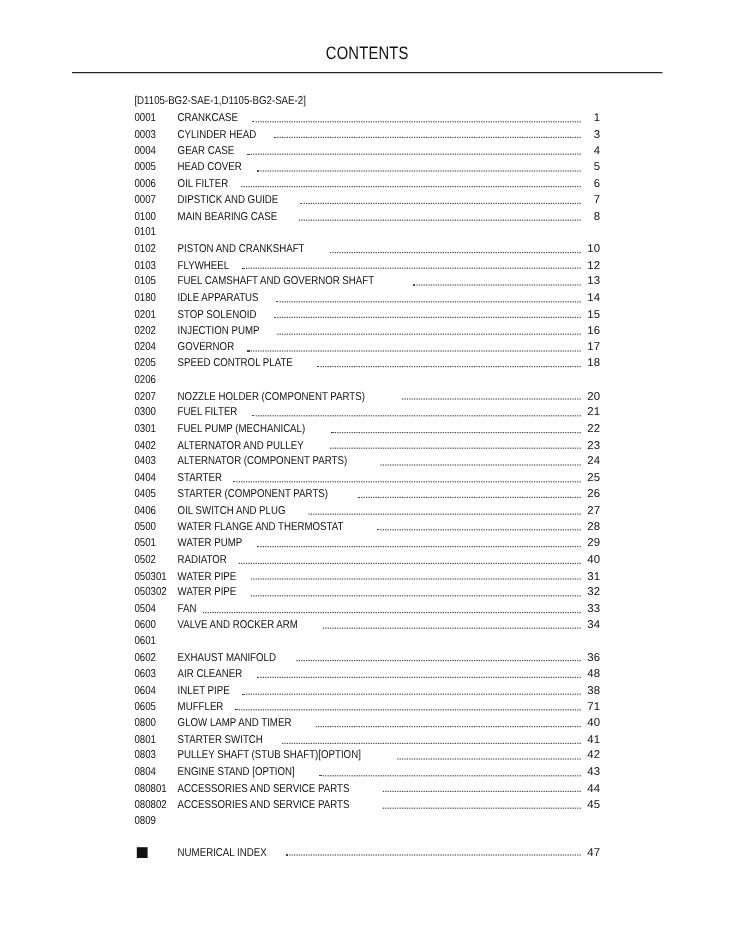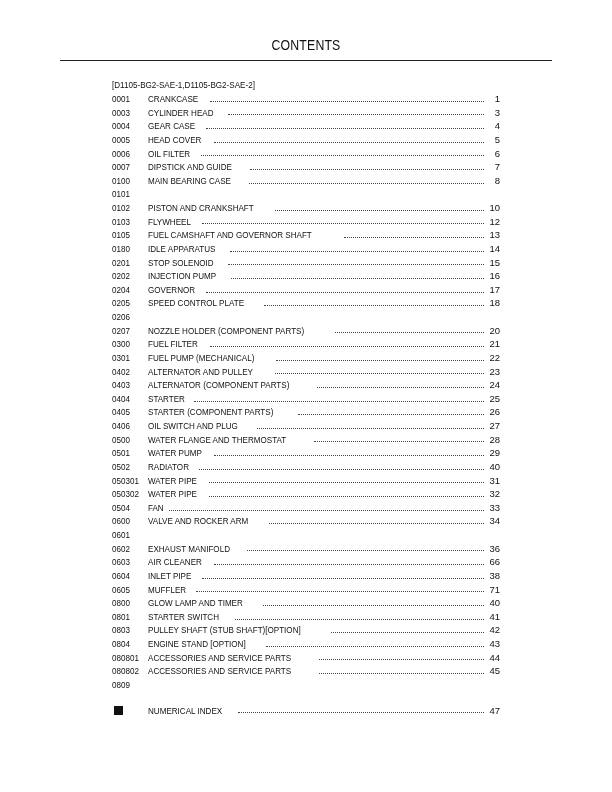--- a/index.html
+++ b/index.html
@@ -318,21 +318,21 @@
           <span class="label">EXHAUST MANIFOLD</span>
           <span class="dots"></span>
           <span class="page">36</span>
         </span>
       </div>
       <div class="row">
         <span class="code">0603</span>
         <span class="leader">
           <span class="label">AIR CLEANER</span>
           <span class="dots"></span>
-          <span class="page">66</span>
+          <span class="page">48</span>
         </span>
       </div>
       <div class="row">
         <span class="code">0604</span>
         <span class="leader">
           <span class="label">INLET PIPE</span>
           <span class="dots"></span>
           <span class="page">38</span>
         </span>
       </div>

